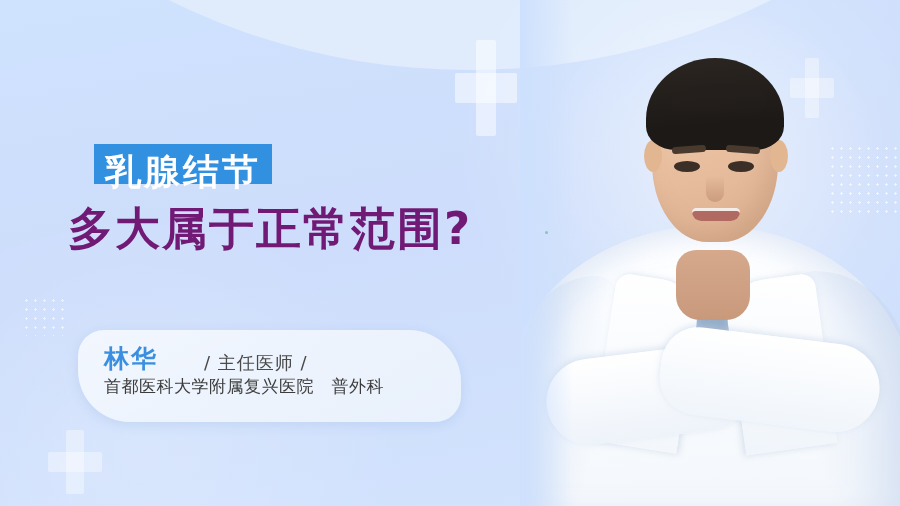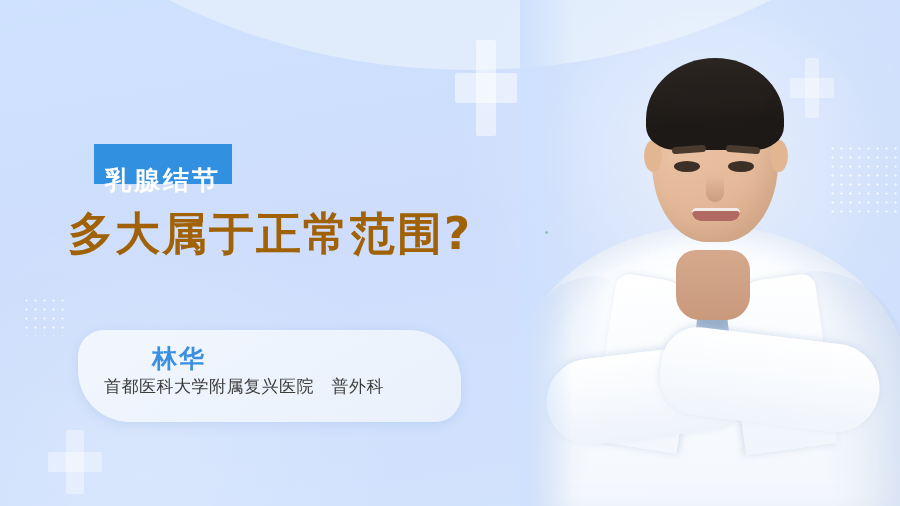--- a/index.html
+++ b/index.html
@@ -62,46 +62,46 @@
     width:3px; height:3px; background:#2f9e4f; border-radius:50%;
     opacity:.85;
   }
 
   
   #headline{ position:absolute; left:94px; top:144px; width:470px; }
   #title-badge{
     display:inline-block;
     background:#3190e0;
     color:#ffffff;
-    font-size:26px; font-weight:bold;
+    font-size:36px; font-weight:bold;
     letter-spacing:3px;
     line-height:56px;
     height:40px;
-    padding:8px 11px;
+    padding:0 11px;
     white-space:nowrap;
   }
   #title-sub{
     margin-top:14px; margin-left:-26px;
-    color:#a16207;
+    color:#701a75;
     font-size:45px; font-weight:bold;
     letter-spacing:2px; line-height:1.18;
     white-space:nowrap;
   }
 
   
   #doctor-card{
     position:absolute; left:78px; top:330px;
     width:383px; height:92px;
     background:linear-gradient(150deg,#f2f7ff 0%,#eef4fd 40%,#e9f1fc 100%);
     border-radius:26px 52px 26px 52px;
     box-shadow:0 3px 12px rgba(104,147,203,.18);
     padding:12px 22px 10px 26px;
   }
   #doctor-line1{
-    display:flex; align-items:flex-end; white-space:nowrap;margin-left:48px;
+    display:flex; align-items:flex-end; white-space:nowrap;
   }
   #doctor-name{
     color:#3b8fe0; font-size:25px; font-weight:bold; letter-spacing:2px;
   }
   #doctor-rank{
     margin-left:46px; color:#4a4a4a; font-size:18px; letter-spacing:1px;
   }
   #doctor-line2{
     margin-top:0; color:#3c3c3c; font-size:17px; letter-spacing:.5px;
     white-space:nowrap;
@@ -275,20 +275,21 @@
   <div class="speck"></div>
 
   <div id="headline">
     <div id="title-badge">乳腺结节</div>
     <div id="title-sub">多大属于正常范围?</div>
   </div>
 
   <div id="doctor-card">
     <div id="doctor-line1">
       <span id="doctor-name">林华</span>
+      <span id="doctor-rank">/ 主任医师 /</span>
     </div>
     <div id="doctor-line2">首都医科大学附属复兴医院　普外科</div>
   </div>
 
   <div id="doctor-photo">
     <div id="photo-glow"></div>
     <div id="coat"></div>
     <div id="coat-shadow-l"></div>
     <div id="coat-shadow-r"></div>
     <div id="shirt"></div>

